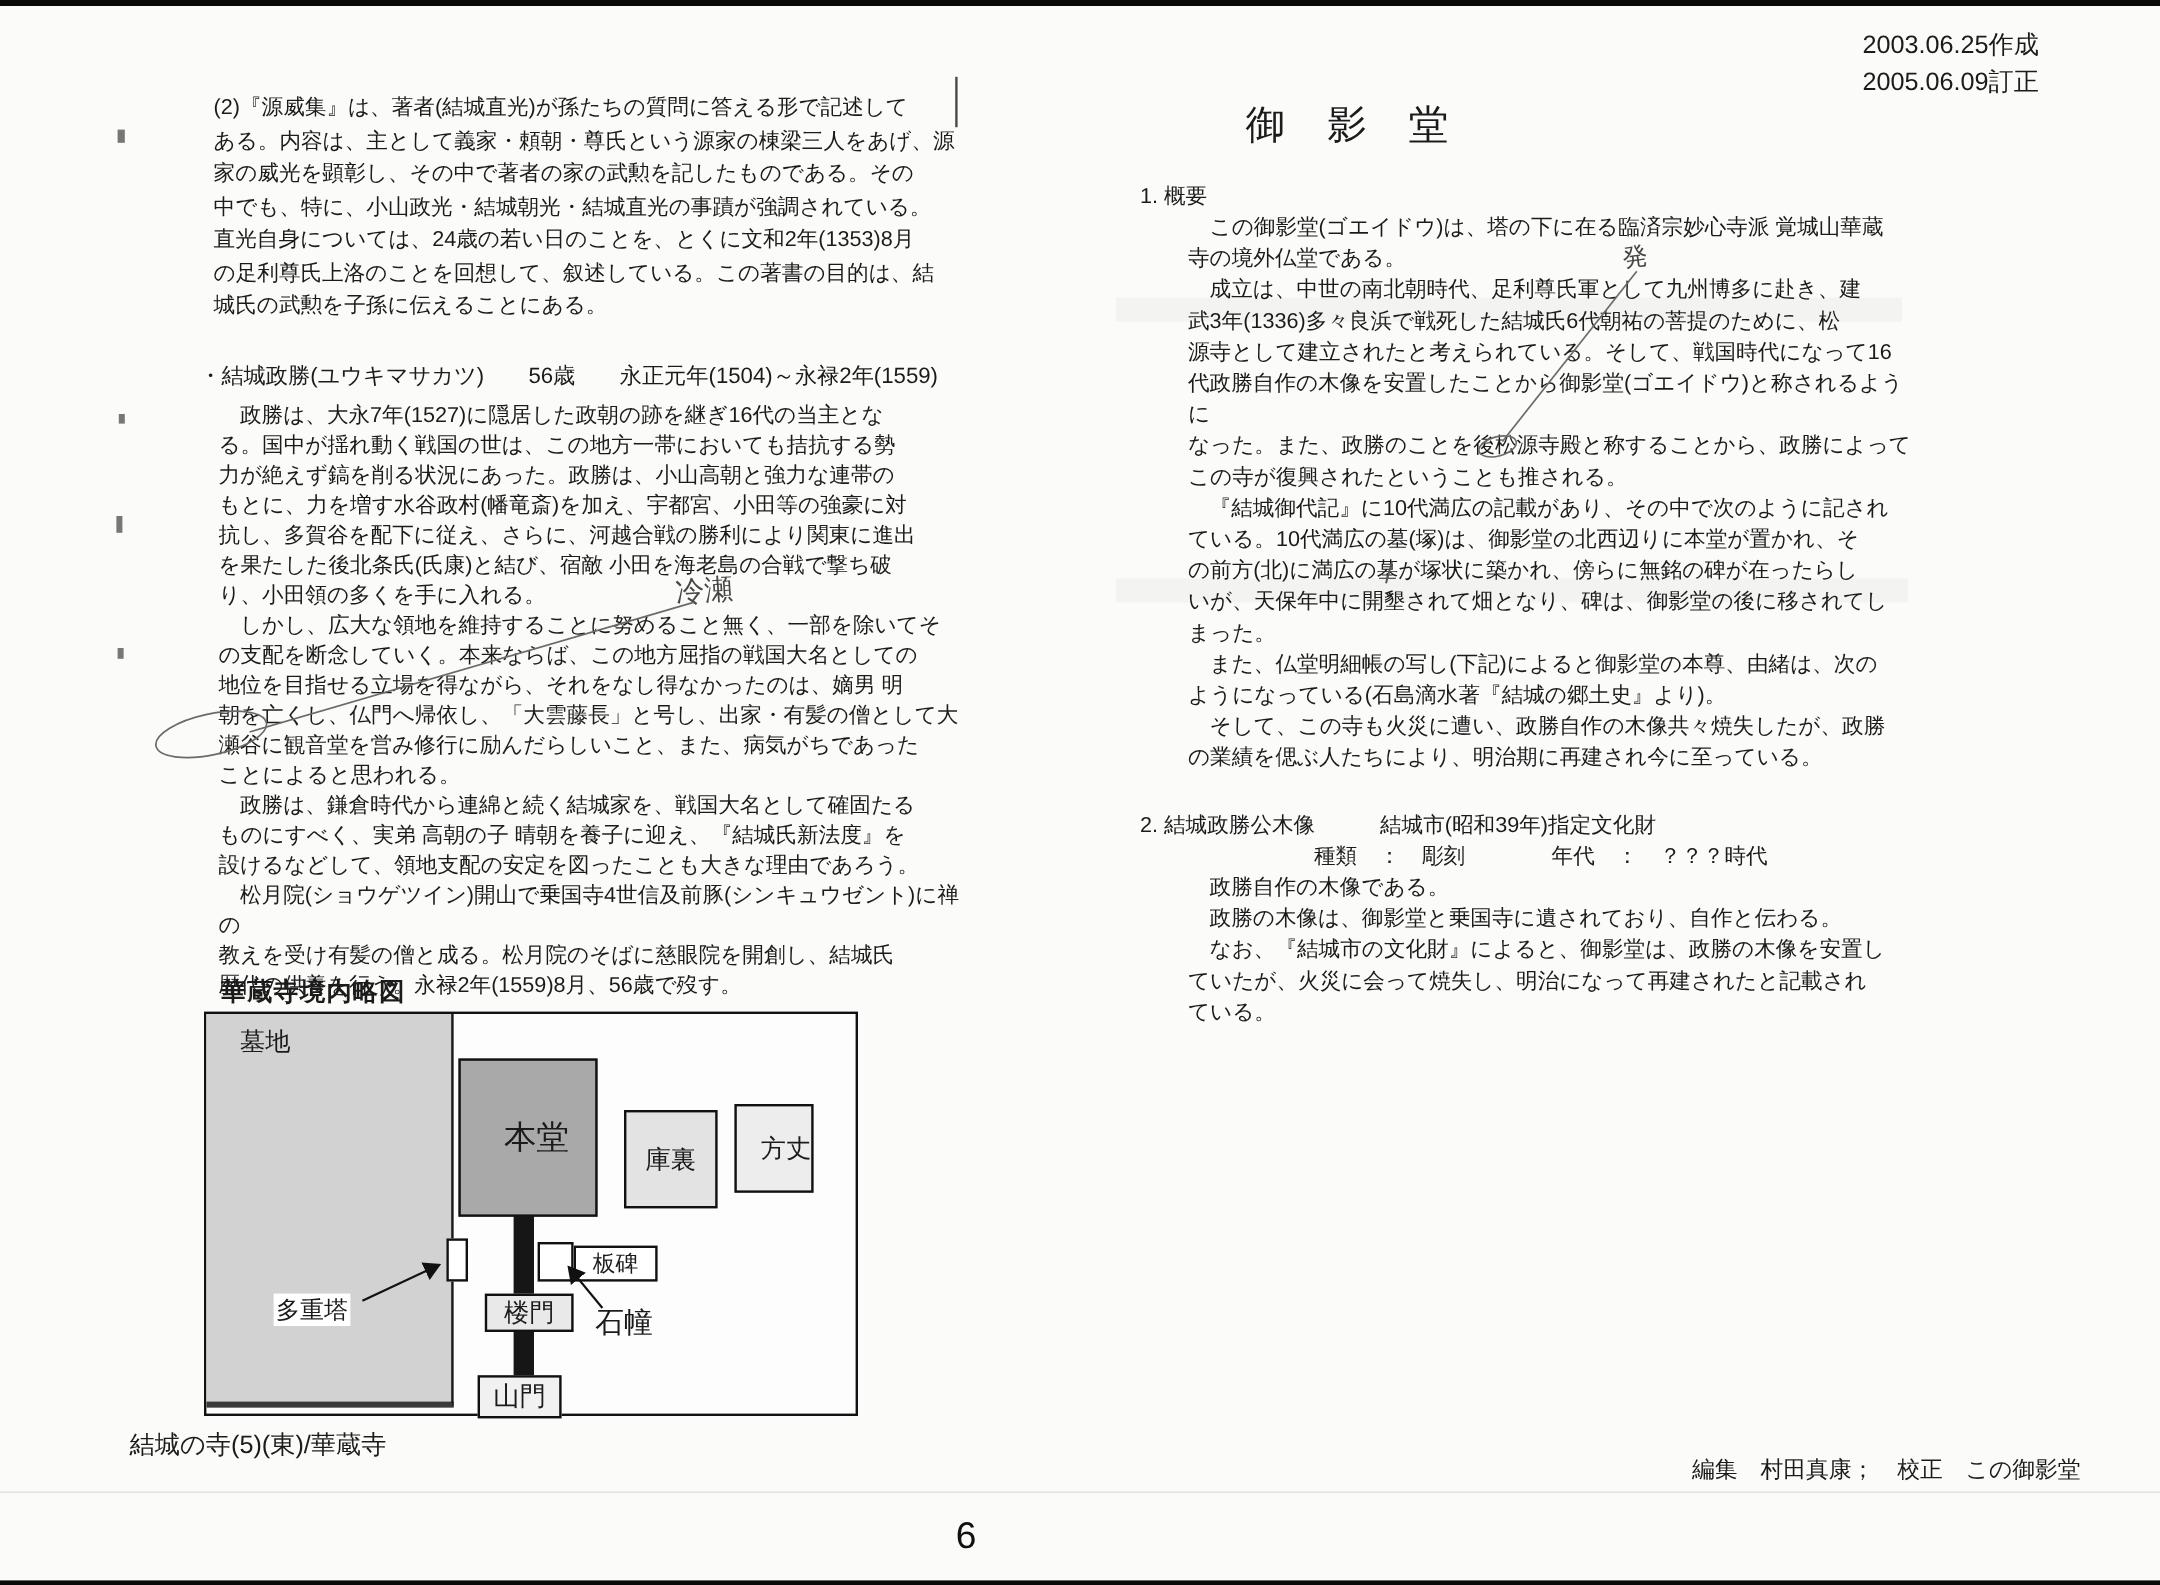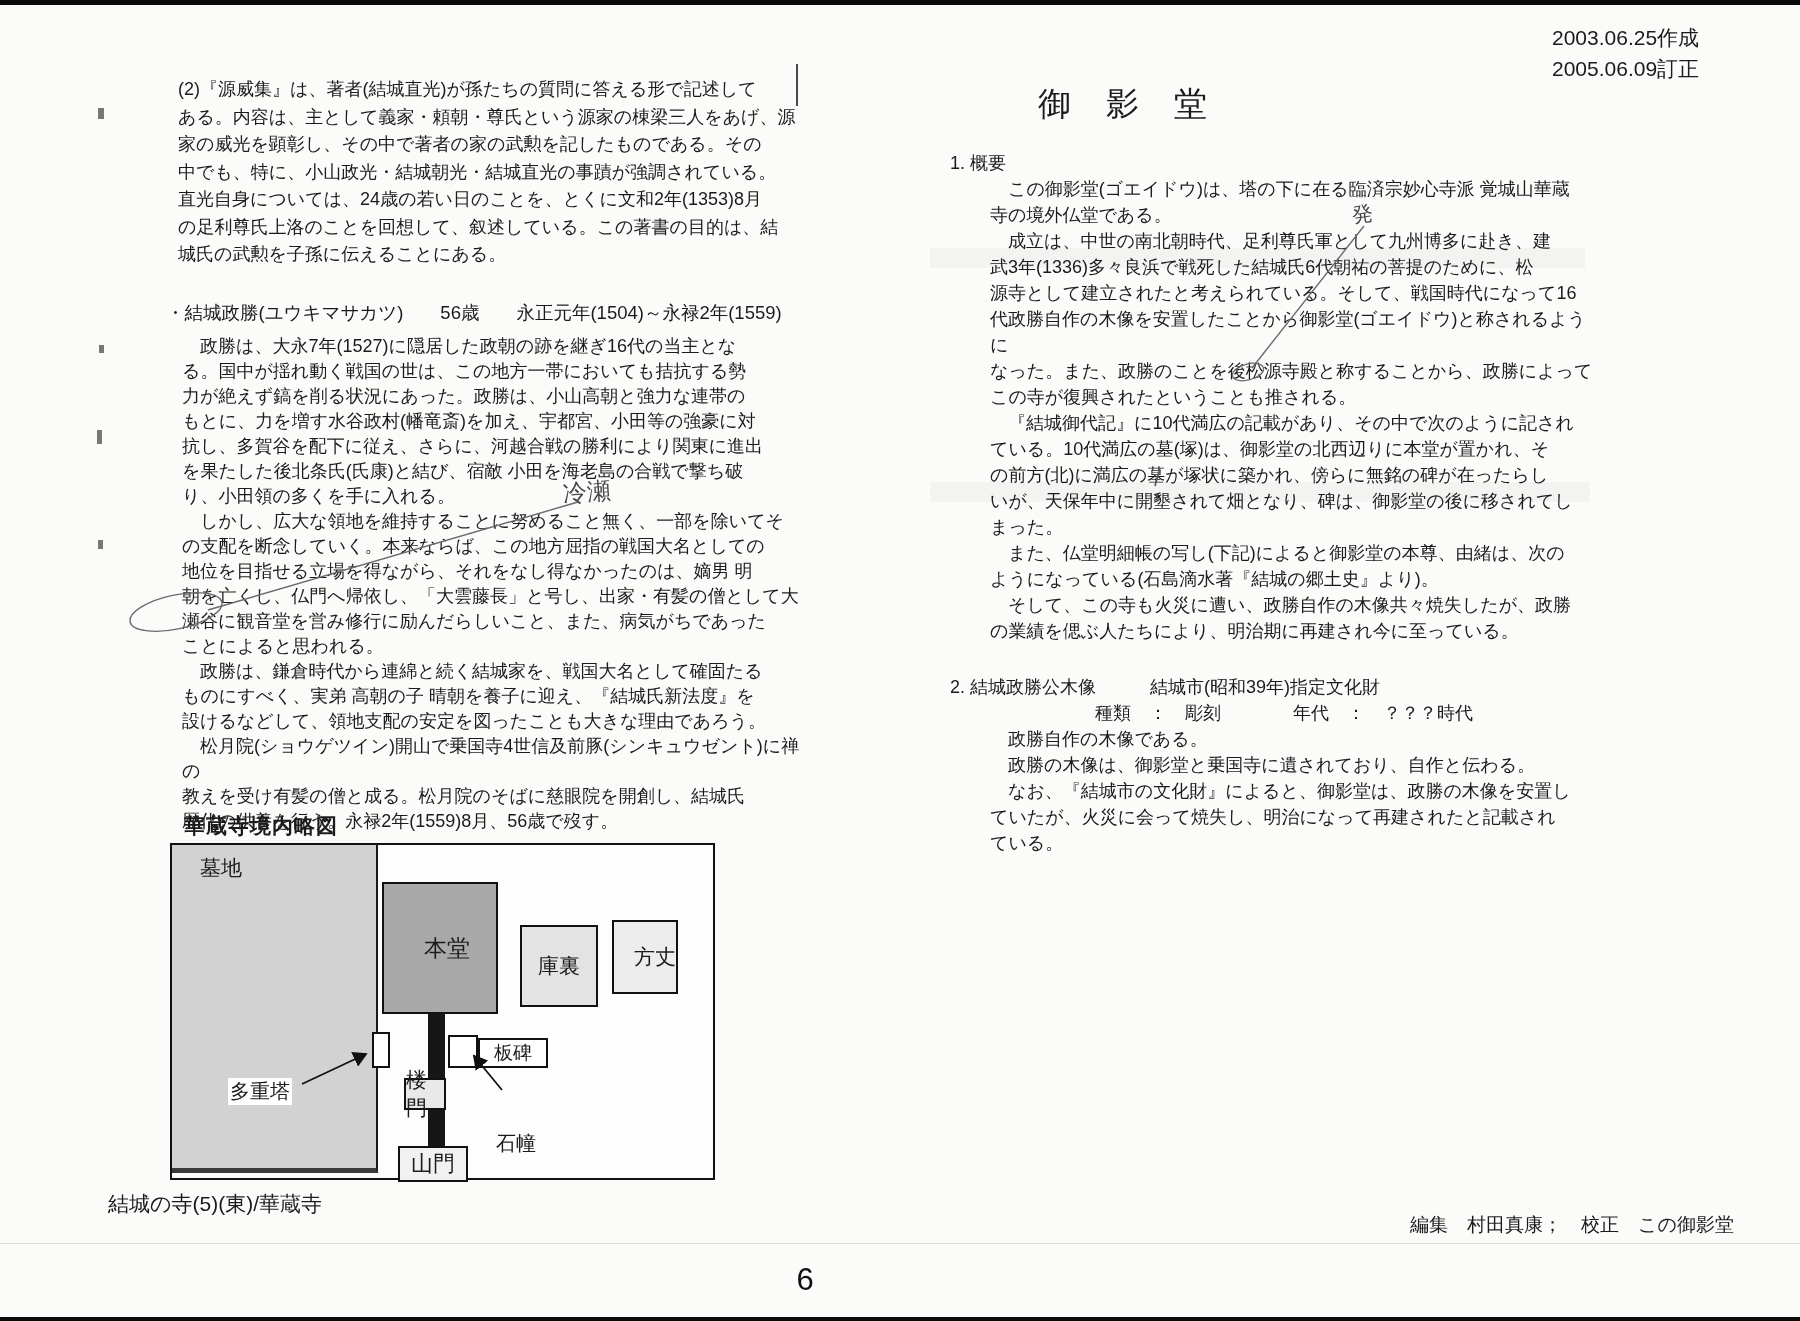--- a/index.html
+++ b/index.html
@@ -35,31 +35,31 @@
   .right-col .quote{margin:4px 0 4px 50px;}
   .right-col .sec2{margin-top:30px;}
   .right-col .s2-sub{margin:0;padding-left:145px;}
 
   
   .dg{position:absolute;}
   .dg-title{left:152px;top:812px;font-size:21px;font-weight:bold;letter-spacing:1px;margin-left:32px;}
   .dg-outer{left:170px;top:843px;width:545px;height:337px;border:2px solid #111;background:#fdfdfd;box-sizing:border-box;}
   .dg-bochi{left:172px;top:845px;width:206px;height:328px;background:#d2d2d2;border-right:2px solid #1a1a1a;border-bottom:5px solid #3a3a3a;box-sizing:border-box;}
   .dg-label{font-size:21px;}
-  .dg-hondo{left:382px;top:882px;width:116px;height:132px;background:#a9a9a9;border:2px solid #111;box-sizing:border-box;display:flex;align-items:center;justify-content:center;font-size:23px;padding-left:14px;}
+  .dg-hondo{left:382px;top:882px;width:116px;height:132px;background:#a9a9a9;border:2px solid #111;box-sizing:border-box;display:flex;align-items:center;justify-content:center;font-size:27px;padding-left:14px;}
   .dg-kuri{left:520px;top:925px;width:78px;height:82px;background:#e3e3e3;border:2px solid #111;box-sizing:border-box;display:flex;align-items:center;justify-content:center;font-size:21px;}
   .dg-hojo{left:612px;top:920px;width:66px;height:74px;background:#ededed;border:2px solid #111;box-sizing:border-box;display:flex;align-items:center;justify-content:flex-end;font-size:21px;}
   .dg-path{left:428px;top:1013px;width:17px;height:148px;background:#161616;}
   .dg-tajuto-rect{left:372px;top:1032px;width:18px;height:36px;background:#fff;border:2px solid #111;box-sizing:border-box;}
   .dg-sekido-sq{left:448px;top:1035px;width:30px;height:33px;background:#fff;border:2px solid #111;box-sizing:border-box;}
   .dg-itahi{left:478px;top:1038px;width:70px;height:30px;background:#fff;border:2px solid #111;box-sizing:border-box;display:flex;align-items:center;justify-content:center;font-size:19px;}
-  .dg-romon{left:404px;top:1078px;width:42px;height:32px;background:#e9e9e9;border:2px solid #111;box-sizing:border-box;display:flex;align-items:center;justify-content:center;font-size:21px;}
+  .dg-romon{left:404px;top:1078px;width:74px;height:32px;background:#e9e9e9;border:2px solid #111;box-sizing:border-box;display:flex;align-items:center;justify-content:center;font-size:21px;}
   .dg-sanmon{left:398px;top:1146px;width:70px;height:36px;background:#f1f1f1;border:2px solid #111;box-sizing:border-box;display:flex;align-items:center;justify-content:center;font-size:22px;}
   .dg-tajuto-label{left:228px;top:1078px;font-size:20px;background:#fff;padding:0 2px;}
-  .dg-sekido-label{left:496px;top:1086px;font-size:20px;margin-top:44px;}
+  .dg-sekido-label{left:496px;top:1086px;font-size:24px;}
 
   
   .hand{position:absolute;color:#474747;}
   .ann-left{left:563px;top:476px;font-size:24px;transform:rotate(-4deg);}
   .ann-right{left:1352px;top:200px;font-size:21px;transform:rotate(-8deg);}
 
   
   .footer-left{position:absolute;left:108px;top:1190px;font-size:21px;}
   .footer-right{position:absolute;left:1410px;top:1212px;font-size:19px;}
   .faint-rule{position:absolute;left:0;top:1243px;width:1800px;height:1px;background:#dcdcd8;}

